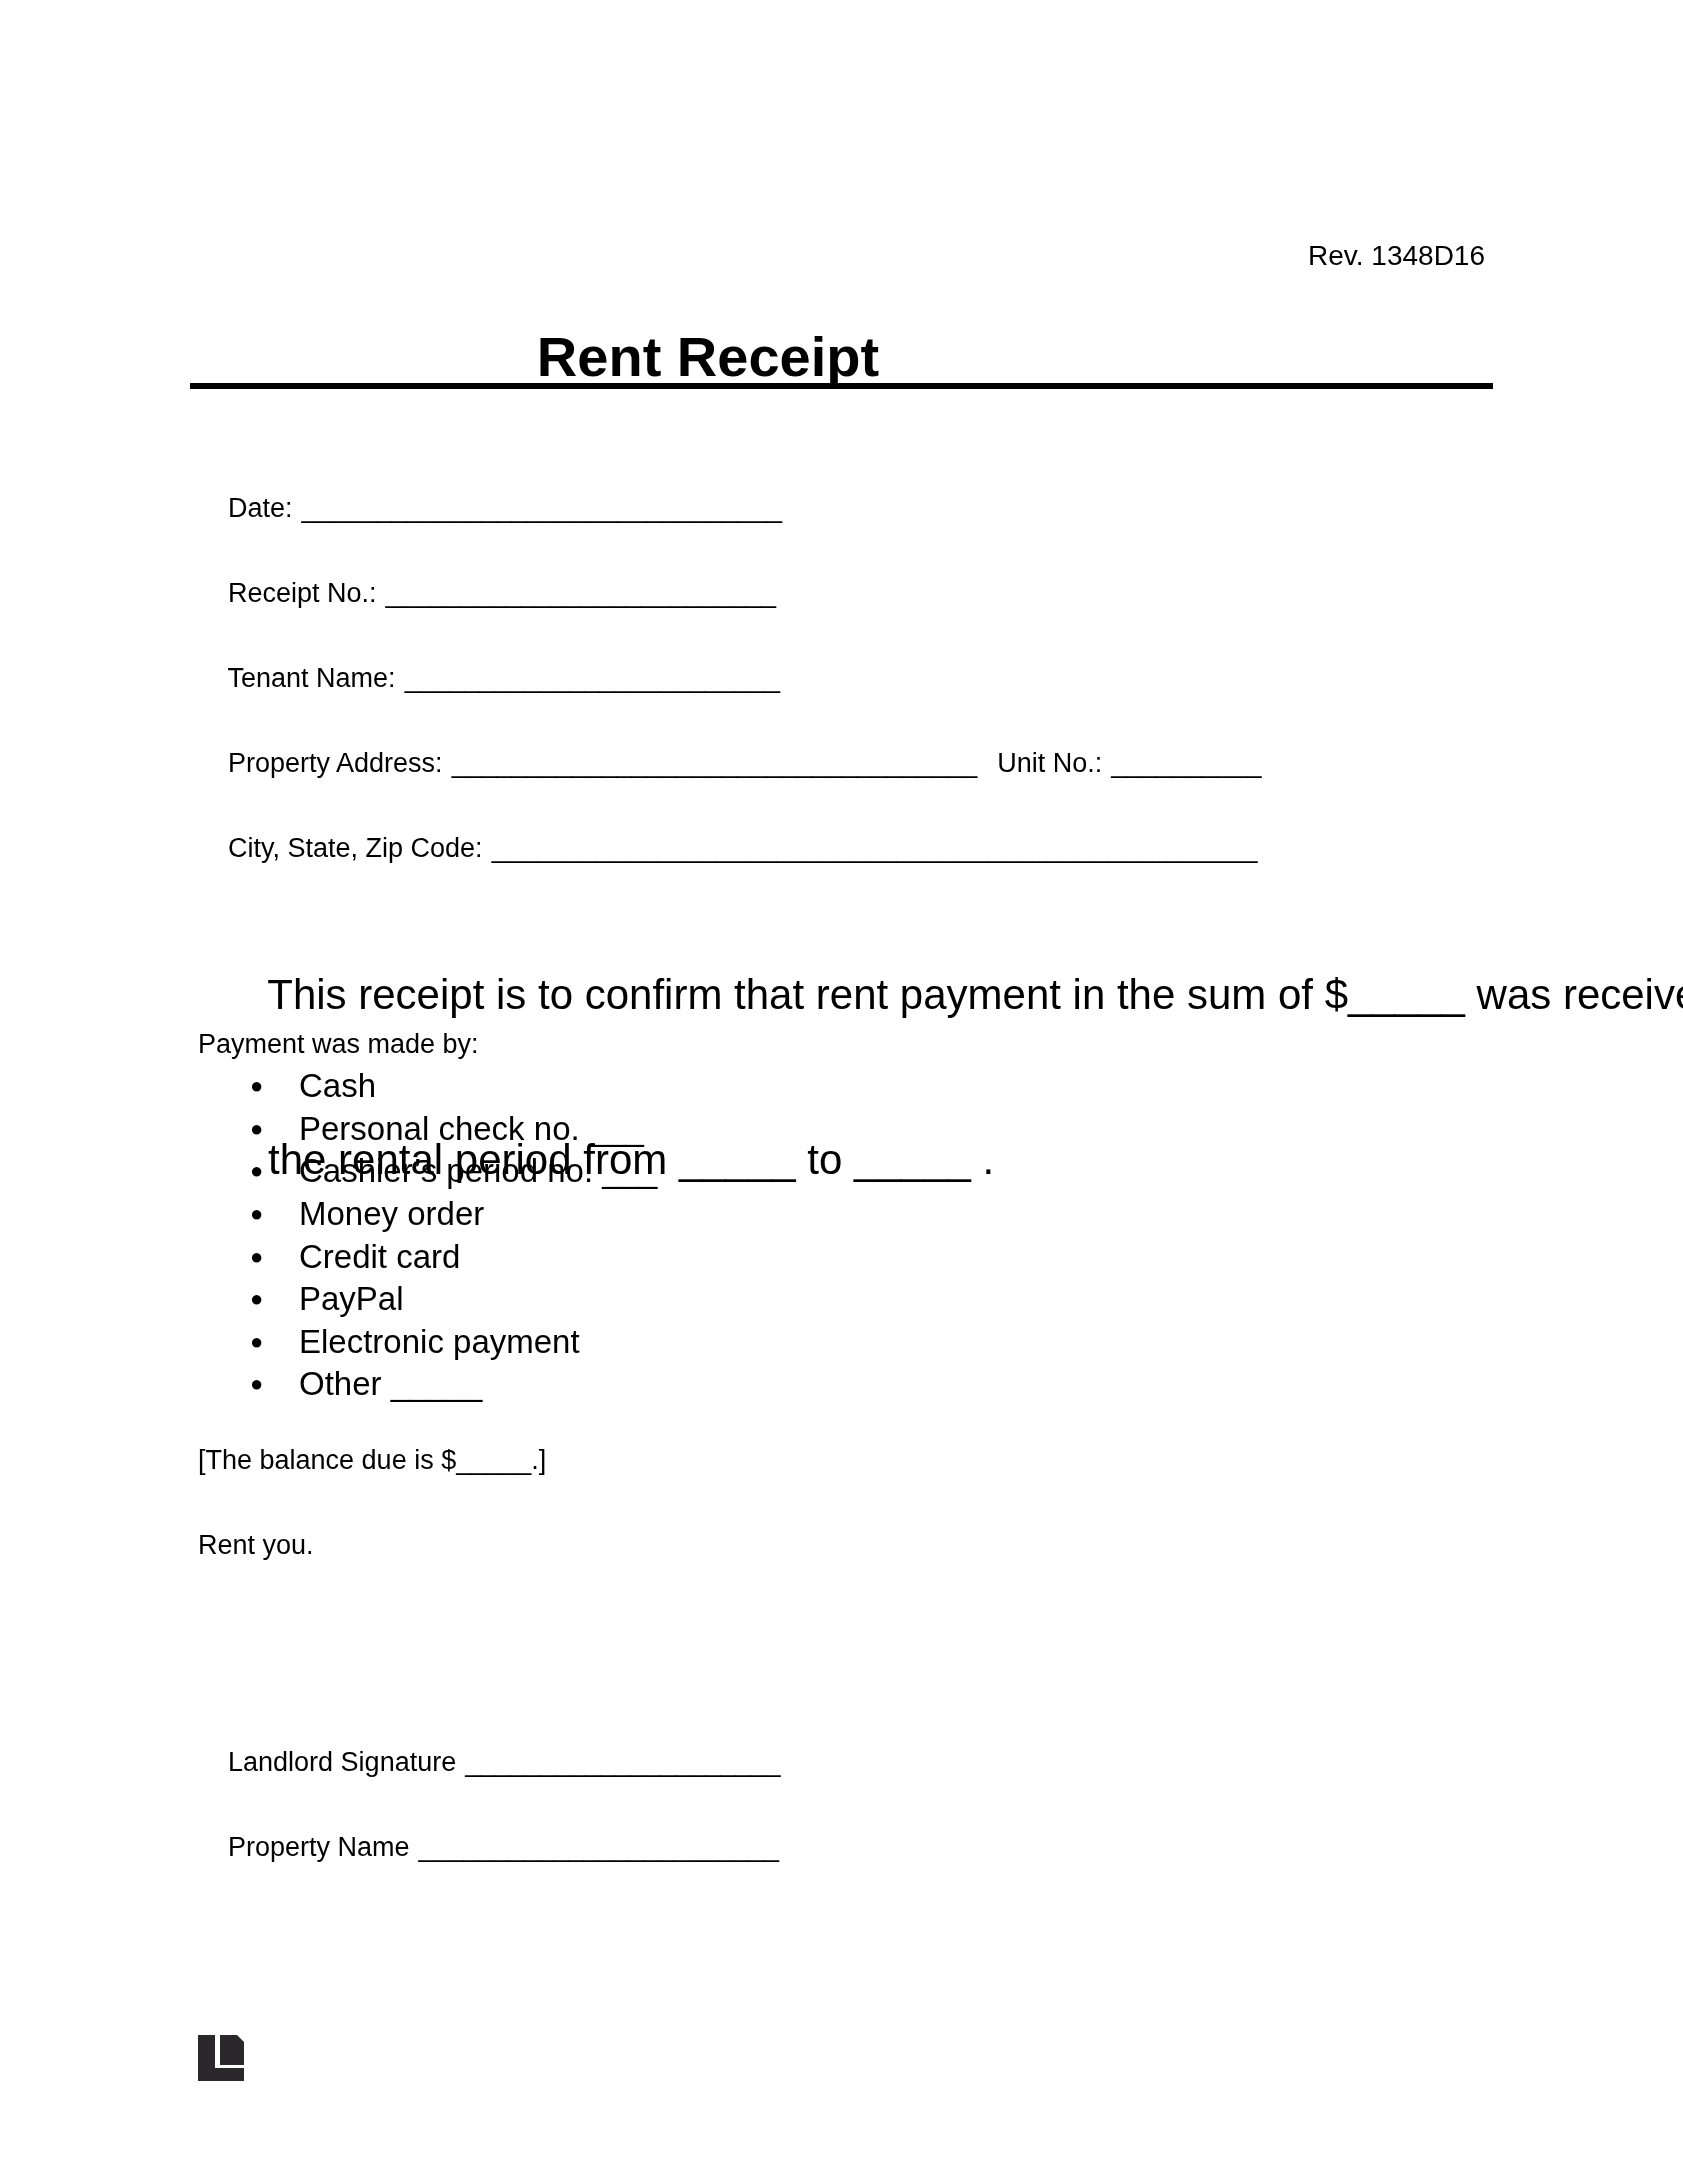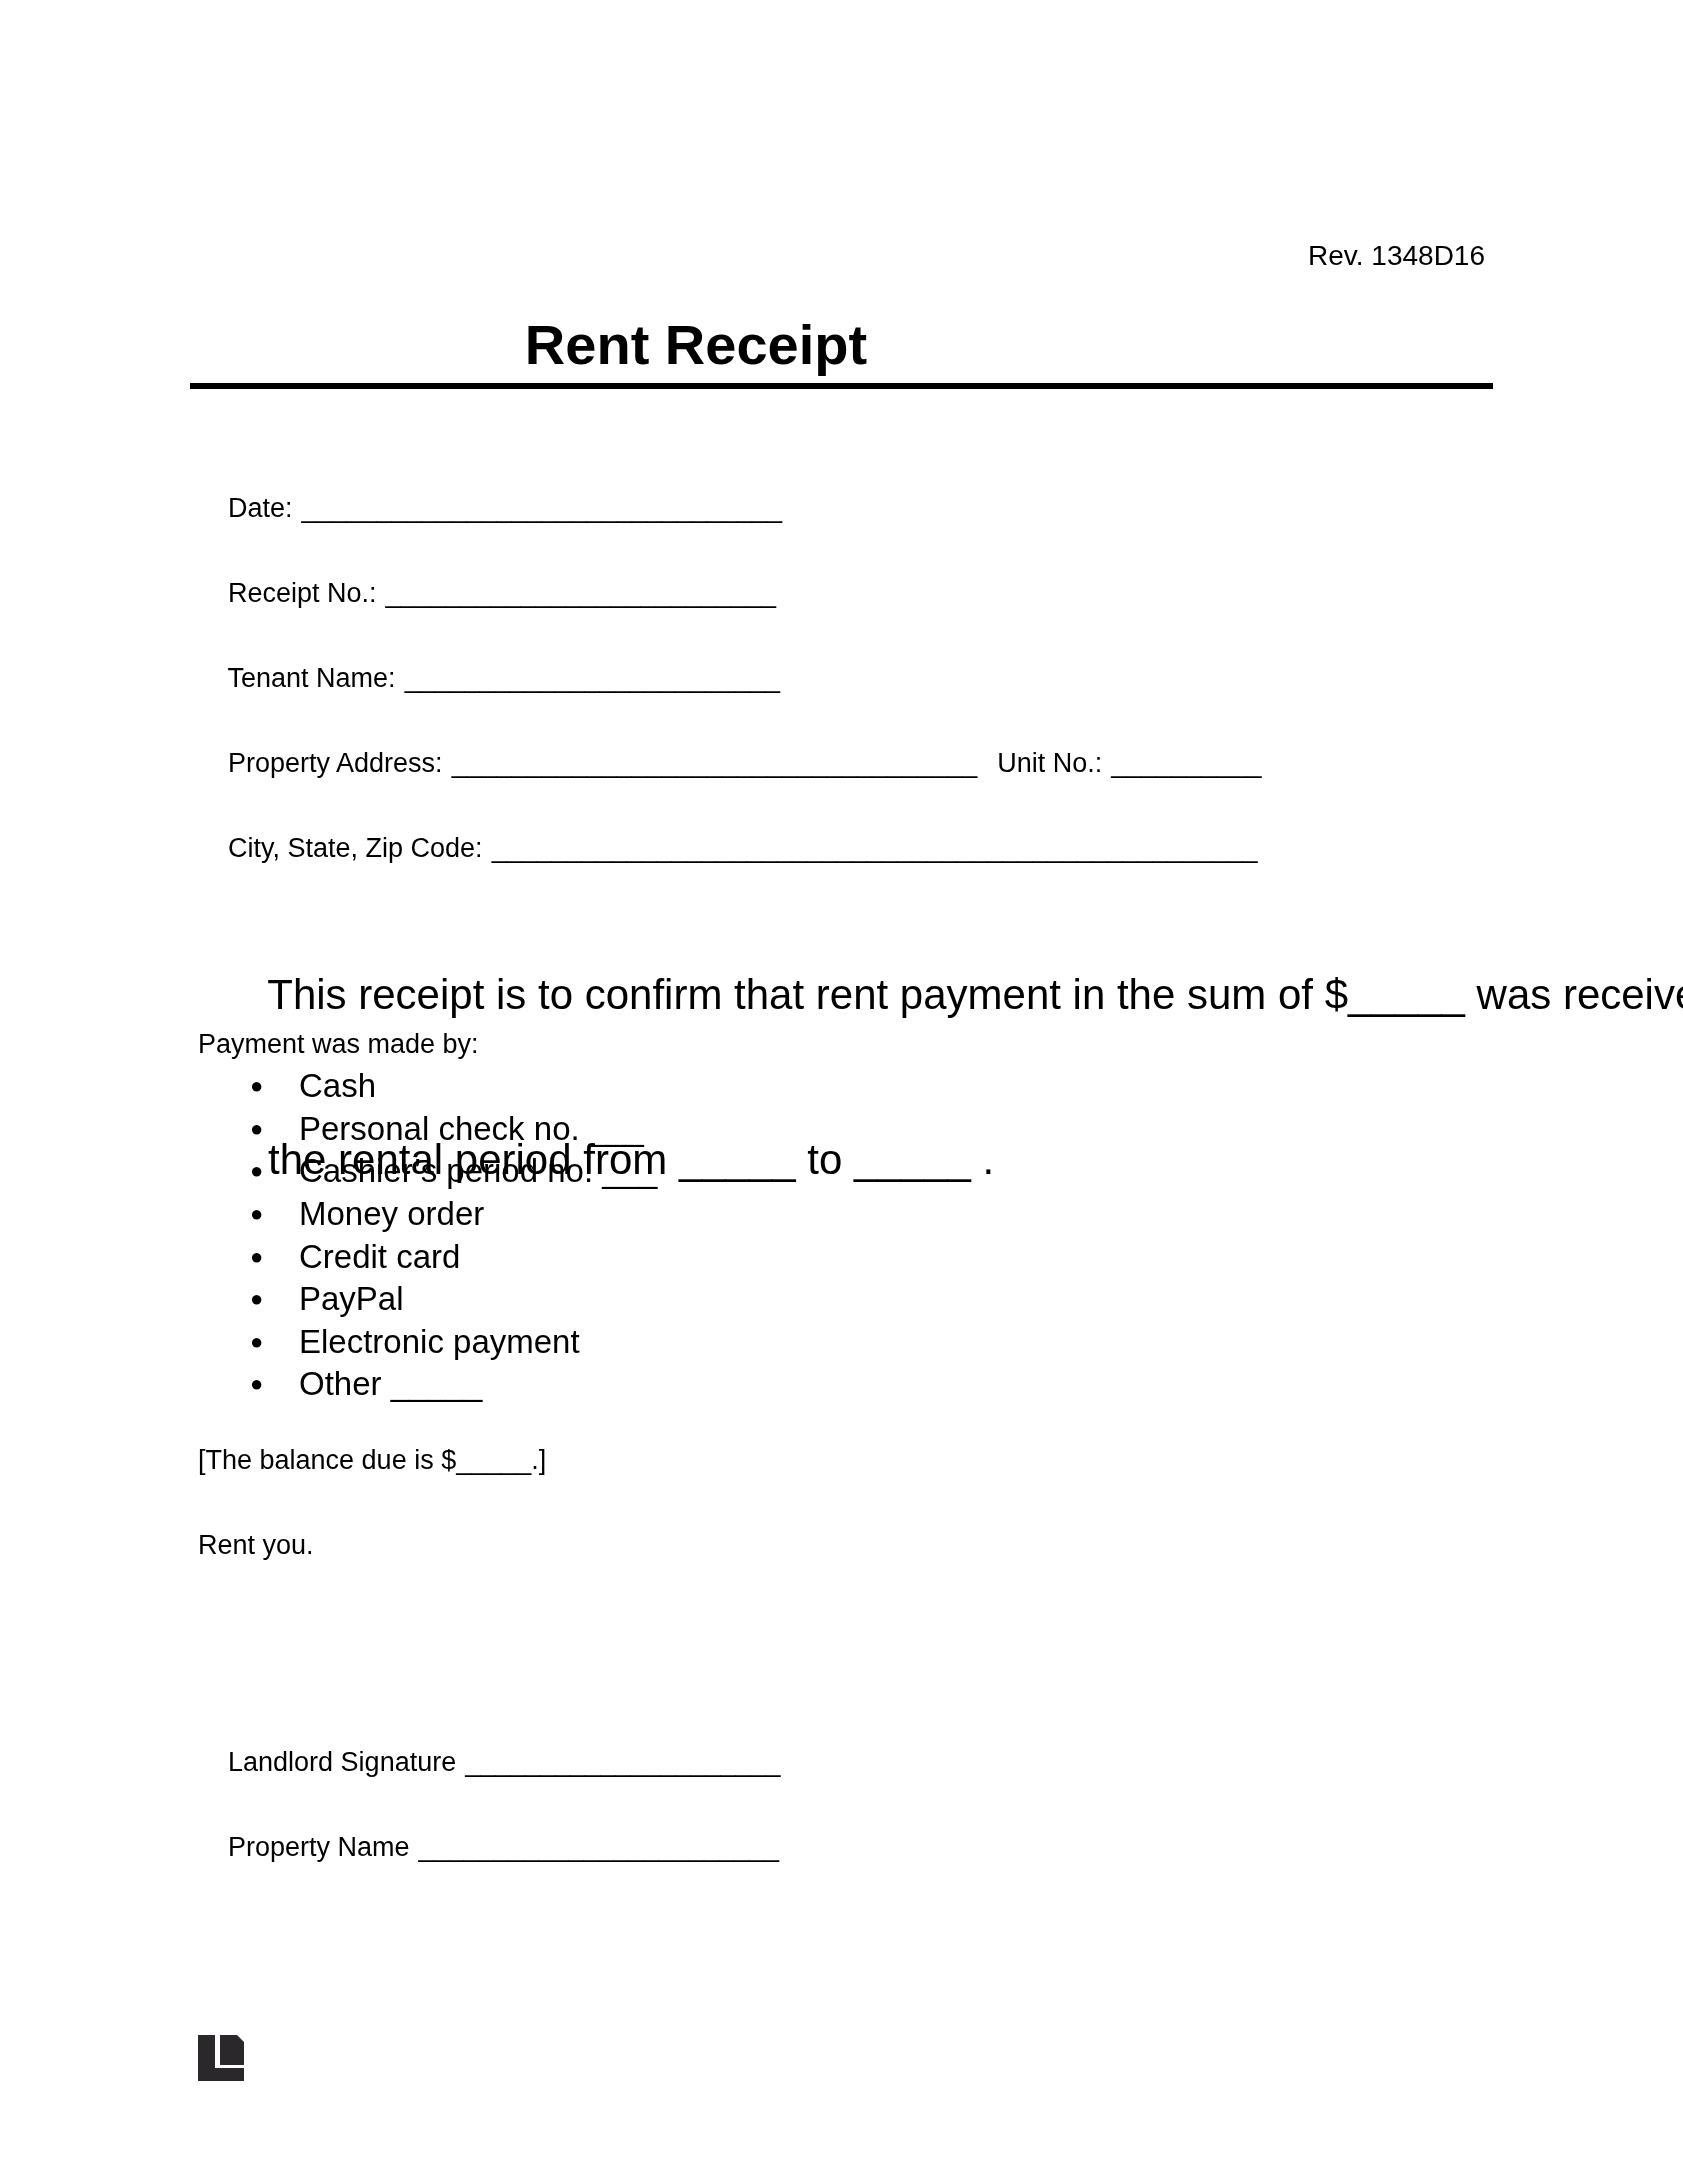--- a/index.html
+++ b/index.html
@@ -11,21 +11,21 @@
     color:#000;
     overflow:hidden;
   }
   .abs { position:absolute; left:198px; white-space:pre; }
   .rev {
     left:auto; right:198px; top:239px;
     font-size:28px; line-height:34px;
   }
   .title {
     left:0; top:315px; width:1392px;
-    margin:0; text-align:center;
+    margin:12px; text-align:center;
     font-size:56px; line-height:59px; font-weight:bold;
     white-space:pre;
   }
   .rule {
     position:absolute; left:190px; top:383px;
     width:1303px; height:6px; background:#000;
   }
   .row { font-size:27px; line-height:43px; }
   .blank { margin-left:9px; }
   .unit-label { margin-left:20px; }

